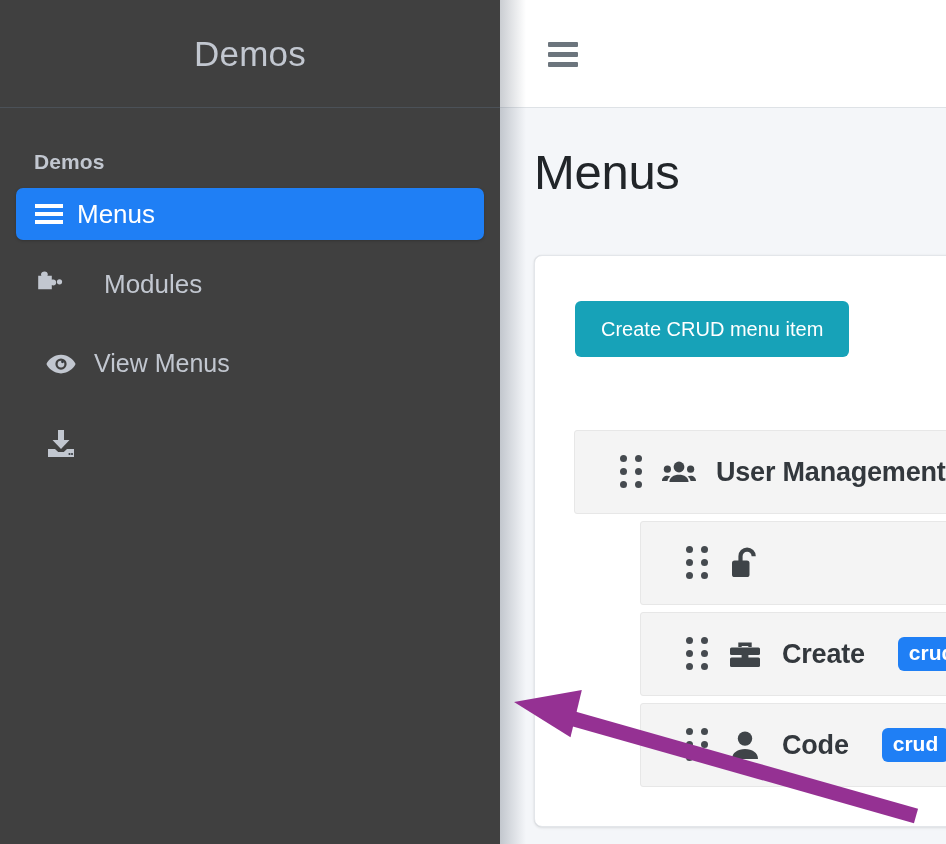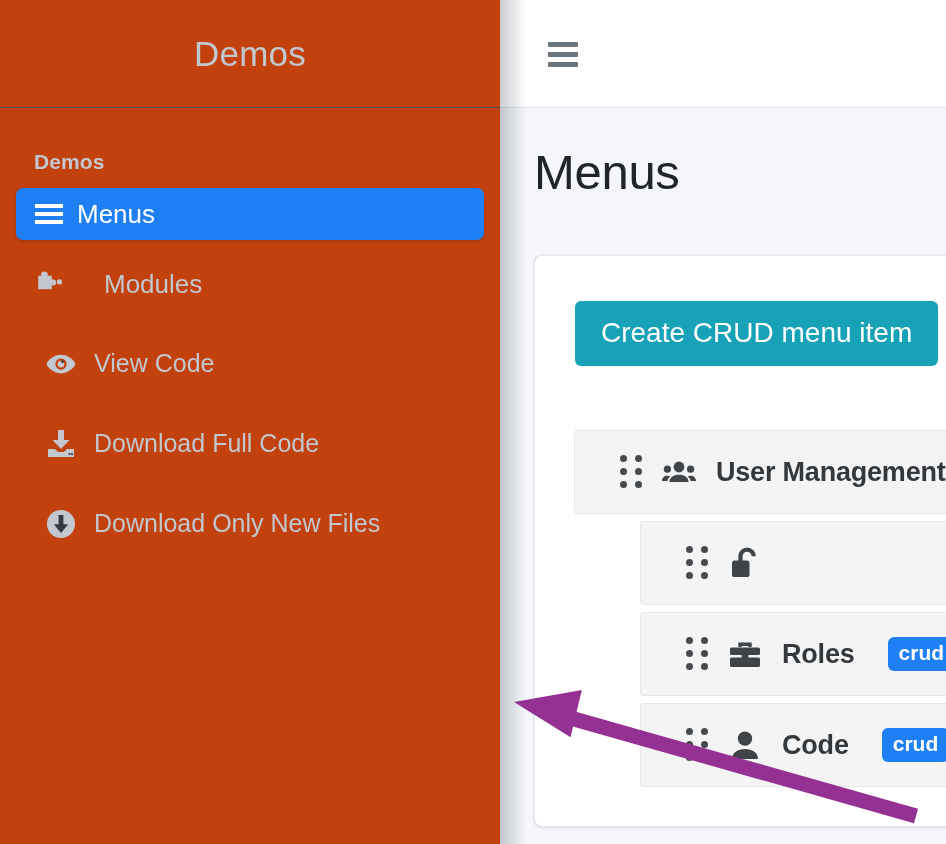--- a/index.html
+++ b/index.html
@@ -7,21 +7,21 @@
     width: 946px; height: 844px;
     overflow: hidden;
     font-family: "Liberation Sans", sans-serif;
     background: #f4f6f9;
   }
   .app { position: relative; width: 946px; height: 844px; display: flex; }
 
   
   .sidebar {
     width: 500px; height: 844px;
-    background: #c2410c;
+    background: #404040;
     flex: 0 0 500px;
     position: relative;
     z-index: 3;
   }
   .brand {
     height: 108px;
     display: flex; align-items: center; justify-content: center;
     border-bottom: 1px solid #4b5158;
   }
   .brand-title {
@@ -119,21 +119,21 @@
     box-shadow: 0 0 1px rgba(0,0,0,.10), 0 1px 3px rgba(0,0,0,.10);
   }
   .crud-btn {
     position: absolute;
     left: 40px; top: 45px;
     background: #17a2b8;
     color: #ffffff;
     border: none;
     border-radius: 6px;
     padding: 17px 26px;
-    font-size: 28px;
+    font-size: 20px;
     font-weight: 500;
     font-family: "Liberation Sans", sans-serif;
     white-space: nowrap;
     cursor: pointer;
     line-height: 1.1;
   }
 
   .menu-list { position: absolute; left: 0; top: 174px; width: 520px; }
   .menu-row {
     background: #f4f4f4;
@@ -230,46 +230,35 @@
 
 
       <div class="nav-item sub">
         <span class="ico">
           <svg width="32" height="22" viewBox="0 0 32 22" aria-hidden="true">
             <path fill="#c2c7d0" d="M16 1C8.5 1 2.6 6.3.7 10.4a1.4 1.4 0 0 0 0 1.2C2.6 15.7 8.5 21 16 21s13.4-5.3 15.3-9.4a1.4 1.4 0 0 0 0-1.2C29.4 6.3 23.5 1 16 1zm0 16a6 6 0 1 1 0-12 6 6 0 0 1 0 12z"></path>
             <circle cx="16" cy="11" r="3.6" fill="#c2c7d0"></circle>
             <circle cx="17.6" cy="8.7" r="1.5" fill="#343a40"></circle>
           </svg>
         </span>
-        <span>View Code</span>
+        <span>View Menus</span>
       </div>
 
       <div class="nav-item sub">
         <span class="ico">
           <svg width="30" height="30" viewBox="0 0 30 30" aria-hidden="true">
             <rect x="12" y="1" width="6" height="12" fill="#c2c7d0"></rect>
             <path fill="#c2c7d0" d="M15 20 6.5 11h17z"></path>
             <path fill="#c2c7d0" d="M2 20h7l3.2 3h5.6L21 20h7v8H2z"></path>
             <circle cx="23.5" cy="25" r="1.1" fill="#343a40"></circle>
             <circle cx="26" cy="25" r="1.1" fill="#343a40"></circle>
           </svg>
         </span>
-        <span>Download Full Code</span>
-      </div>
-
-      <div class="nav-item sub">
-        <span class="ico">
-          <svg width="30" height="30" viewBox="0 0 30 30" aria-hidden="true">
-            <circle cx="15" cy="15" r="14" fill="#c2c7d0"></circle>
-            <rect x="12.6" y="6" width="4.8" height="11" fill="#343a40"></rect>
-            <path fill="#343a40" d="M15 24 7.8 15.2h14.4z"></path>
-          </svg>
-        </span>
-        <span>Download Only New Files</span>
-      </div>
+      </div>
+
 
     </nav>
   </aside>
 
   <section class="content">
 
     <div class="topbar">
       <div class="hamburger">
         <span></span>
         <span></span>
@@ -334,21 +323,21 @@
               <i></i>
             </span>
           <span class="row-ico">
             <svg width="32" height="28" viewBox="0 0 32 28" aria-hidden="true">
               <path fill="none" stroke="#3f4448" stroke-width="3.4" d="M11 7V4.2h10V7"></path>
               <rect x="1" y="7.5" width="30" height="7.5" rx="1.6" fill="#3f4448"></rect>
               <rect x="1" y="17.5" width="30" height="9.5" rx="1.6" fill="#3f4448"></rect>
               <rect x="12.6" y="14" width="6.8" height="5" rx="1" fill="#3f4448"></rect>
             </svg>
           </span>
-          <span class="row-label">Roles</span>
+          <span class="row-label">Create</span>
           <span class="badge">crud</span>
         </div>
 
         <div class="menu-row level1">
           <span class="grip">
               <i></i>
               <i></i>
               <i></i>
               <i></i>
               <i></i>

